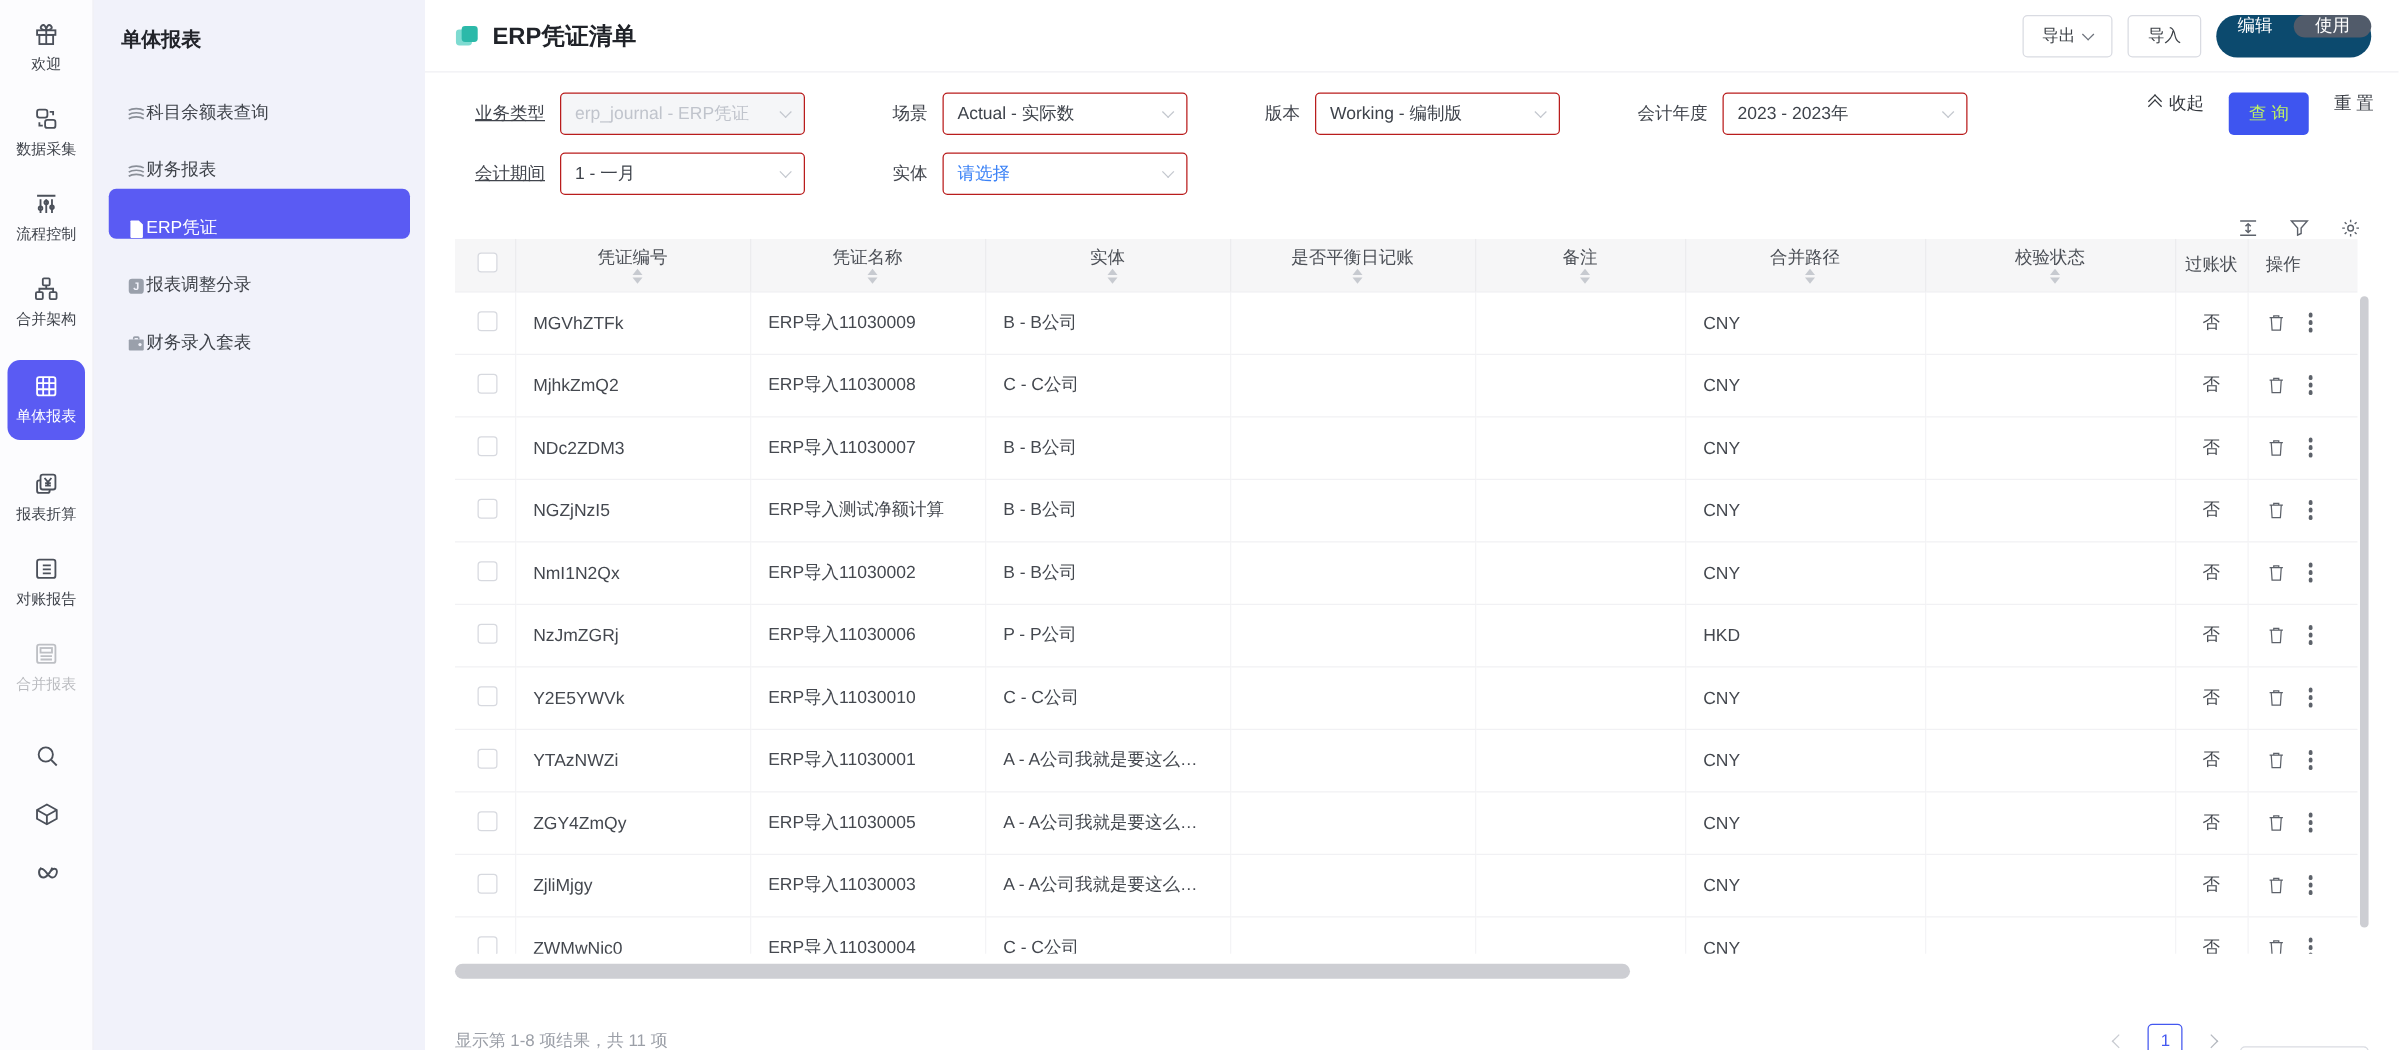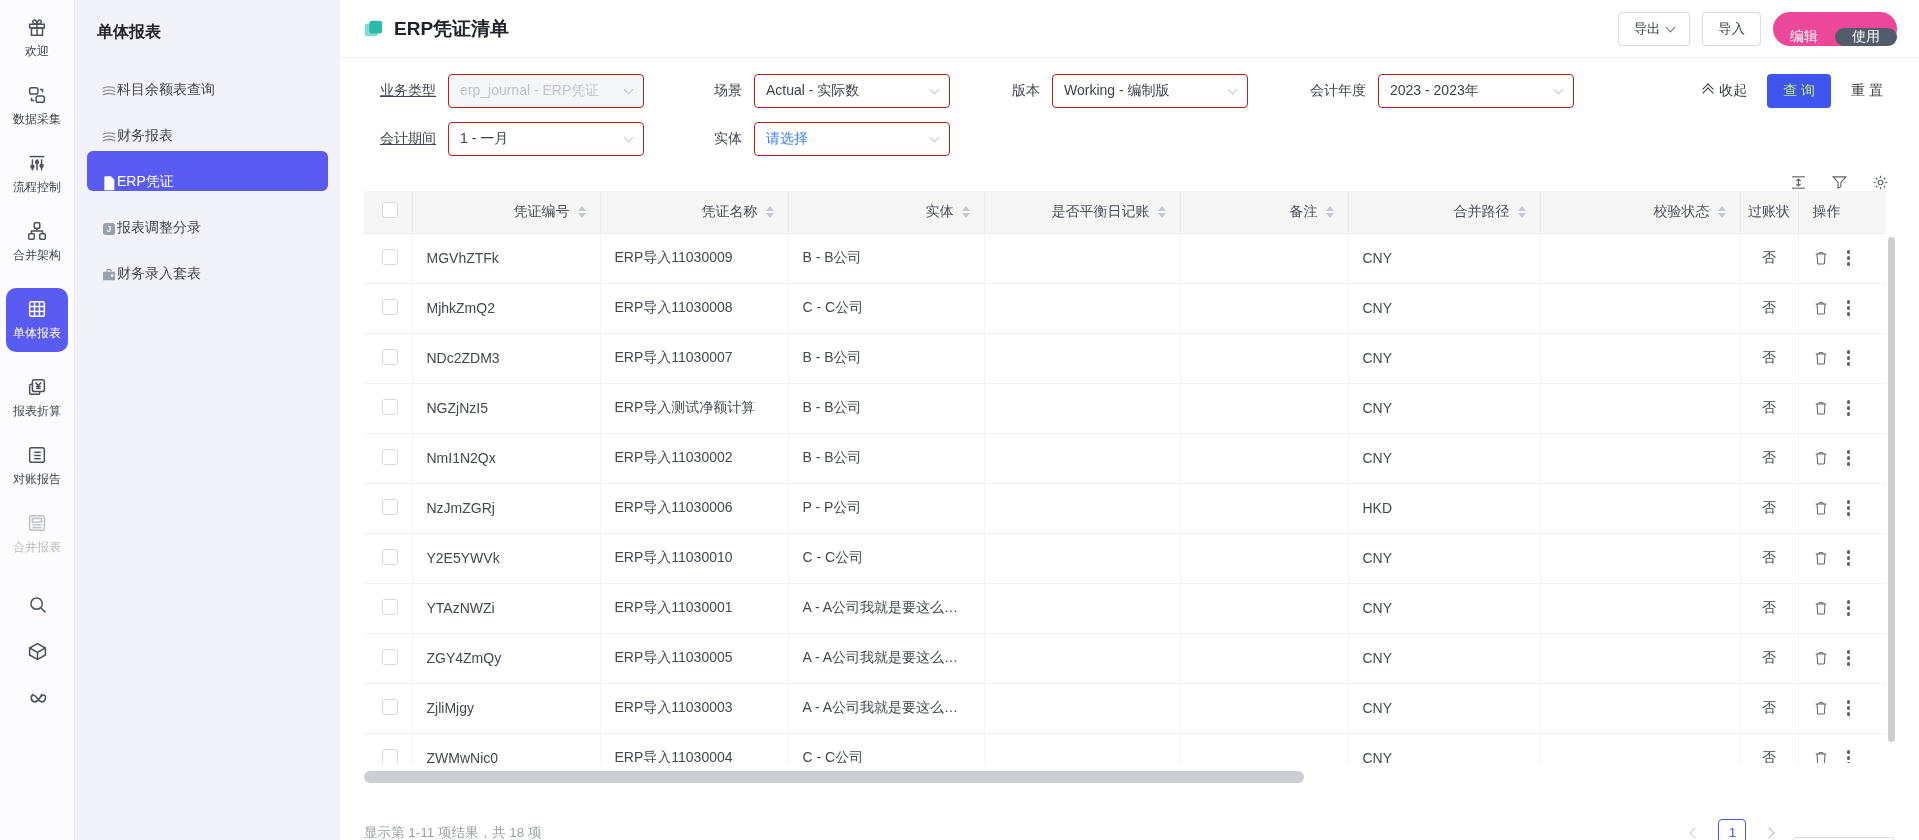--- a/index.html
+++ b/index.html
@@ -30,57 +30,57 @@
   
   .main { flex:1 1 auto; min-width:0; display:flex; flex-direction:column; }
   .main-header { height:58px; flex:0 0 58px; border-bottom:1px solid #f0f0f4;
                  display:flex; align-items:center; padding:0 22px; }
   .page-title { font-size:19px; font-weight:bold; color:#202329; margin-left:10px; }
   .header-actions { margin-left:auto; display:flex; align-items:center; gap:12px; }
   .btn-outline { height:34px; padding:0 15px; border:1px solid #d9dbe2; border-radius:4px;
                  background:#fff; display:flex; align-items:center; gap:7px; color:#3c4046; cursor:pointer; }
   .chev { width:7px; height:7px; border-right:1.6px solid #6d727b; border-bottom:1.6px solid #6d727b;
           transform:rotate(45deg); margin-top:-3px; }
-  .pill { height:34px; background:#ec4899; border-radius:17px; display:flex; align-items:flex-end; }
+  .pill { height:34px; background:#0c4a6e; border-radius:17px; display:flex; align-items:flex-start; }
   .pill-seg { padding:0 17px; display:flex; align-items:center; color:#fff; border-radius:17px; cursor:pointer; }
   .pill-seg.active { background:#515b6a; }
   
   .filters { padding:16px 24px 4px 24px; position:relative; }
   .f-row { display:flex; align-items:center; margin-bottom:14px; }
   .f-group { display:flex; align-items:center; margin-right:54px; }
   .f-label { text-align:right; margin-right:12px; color:#41454d; white-space:nowrap; }
   .w72 { width:72px;text-decoration:underline; } .w44 { width:44px; } .w36 { width:36px; } .w64 { width:64px; }
   .f-select { width:196px; height:34px; border:1px solid #b91c1c; border-radius:4px; background:#fff;
               display:flex; align-items:center; justify-content:space-between; padding:0 11px;
               color:#3e434b; cursor:pointer; white-space:nowrap; overflow:hidden; }
   .f-select .chev { border-color:#c3c7ce; flex:0 0 auto; margin-left:8px; }
   .f-select.disabled { background:#f5f6f8; color:#c0c4cc; cursor:not-allowed; }
   .f-select .ph { color:#3b82f6; }
-  .filter-actions { position:absolute; right:36px; top:16px; display:flex; align-items:center; gap:20px; }
+  .filter-actions { position:absolute; right:20px; top:16px; display:flex; align-items:flex-start; gap:20px; }
   .collapse-link { display:flex; align-items:center; gap:7px; color:#33373d; cursor:pointer; }
   .dbl-chev { display:flex; flex-direction:column; gap:1px; }
   .dbl-chev i { width:8px; height:8px; border-left:1.8px solid #33373d; border-top:1.8px solid #33373d;
                 transform:rotate(45deg); display:block; }
   .dbl-chev i + i { margin-top:-5px; }
   .btn-primary { height:34px; padding:0 16px; background:#3e55f0; color:#bef264; border:none;
                  border-radius:4px; font-size:14px; cursor:pointer; }
   .btn-text { color:#3b3f46; cursor:pointer; }
   
   .table-tools { height:34px; display:flex; justify-content:flex-end; align-items:center;
                  gap:24px; padding:0 30px 0 24px; }
   .table-tools svg { width:17px; height:17px; stroke:#5d626b; fill:none; stroke-width:1.6; cursor:pointer; }
   
   .table-zone { padding:0 24px; position:relative; }
   .table-wrap { height:572px; overflow:hidden; position:relative; }
   table { border-collapse:collapse; table-layout:fixed; width:1522px; }
   thead th { background:#f6f6f7; height:42px; font-weight:normal; color:#4b4f56; text-align:left;
              padding:0 14px; border-bottom:1px solid #eeeef1; border-right:1px solid #ececee;
              white-space:nowrap; overflow:hidden; cursor:pointer; }
   thead th:last-child { border-right:none; }
-  .th-inner { display:flex; align-items:center; justify-content:flex-end; }
+  .th-inner { display:flex; align-items:center; justify-content:space-between;flex-direction:column; }
   .sorter { display:inline-flex; flex-direction:column; gap:2px; margin-left:8px; }
   .sorter i { display:block; width:0; height:0; border-left:4px solid transparent; border-right:4px solid transparent; }
   .sorter .up { border-bottom:5px solid #c7cad0; }
   .sorter .dn { border-top:5px solid #c7cad0; }
   tbody td { height:50px; padding:0 14px; color:#44484f; border-bottom:1px solid #f1f1f4;
              border-right:1px solid #f4f4f6; white-space:nowrap; overflow:hidden; background:#fff; }
   tbody td:last-child { border-right:none; }
   .cell-check, thead th.cell-check { padding:0 0 0 18px; }
   .checkbox { width:16px; height:16px; border:1.5px solid #d7d9df; border-radius:3px;
               background:#fff; display:inline-block; cursor:pointer; }
@@ -684,21 +684,21 @@
               </td>
           </tr>
         </tbody>
       </table>
       <div class="vscroll"></div>
     </div>
     <div class="hscroll"></div>
   </div>
 
   <div class="footer">
-    <span class="summary">显示第 1-11 项结果，共 18 项</span>
+    <span class="summary">显示第 1-8 项结果，共 11 项</span>
     <div class="pager">
       <span class="pg-arrow prev">
           <i></i>
         </span>
       <span class="pg-num">1</span>
       <span class="pg-arrow next">
           <i></i>
         </span>
       <span class="pg-size">
         <span>1000 条/页</span>

